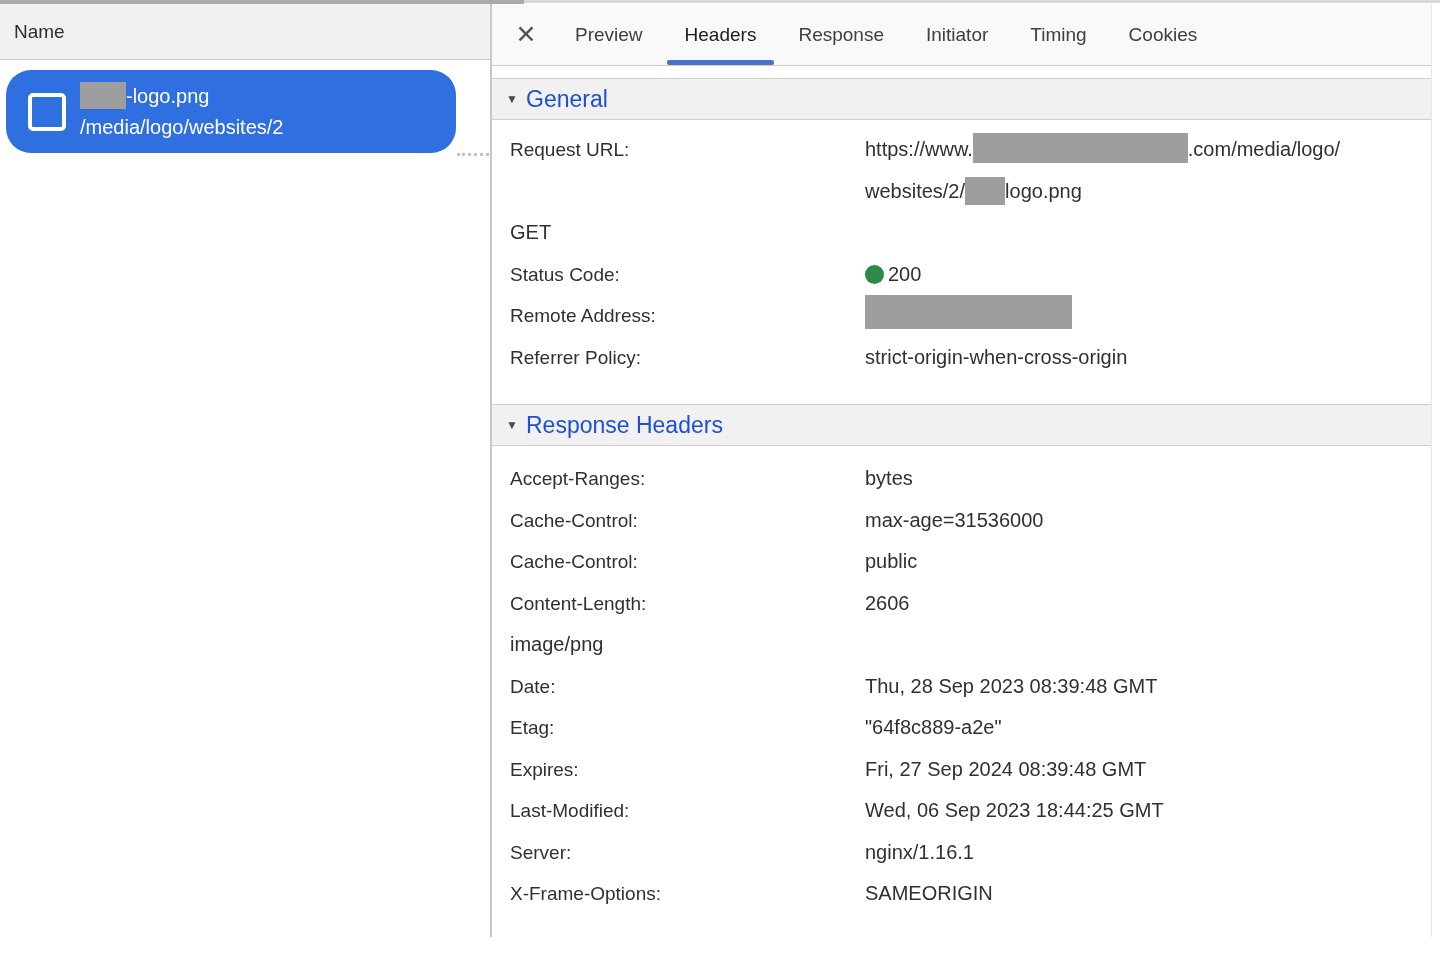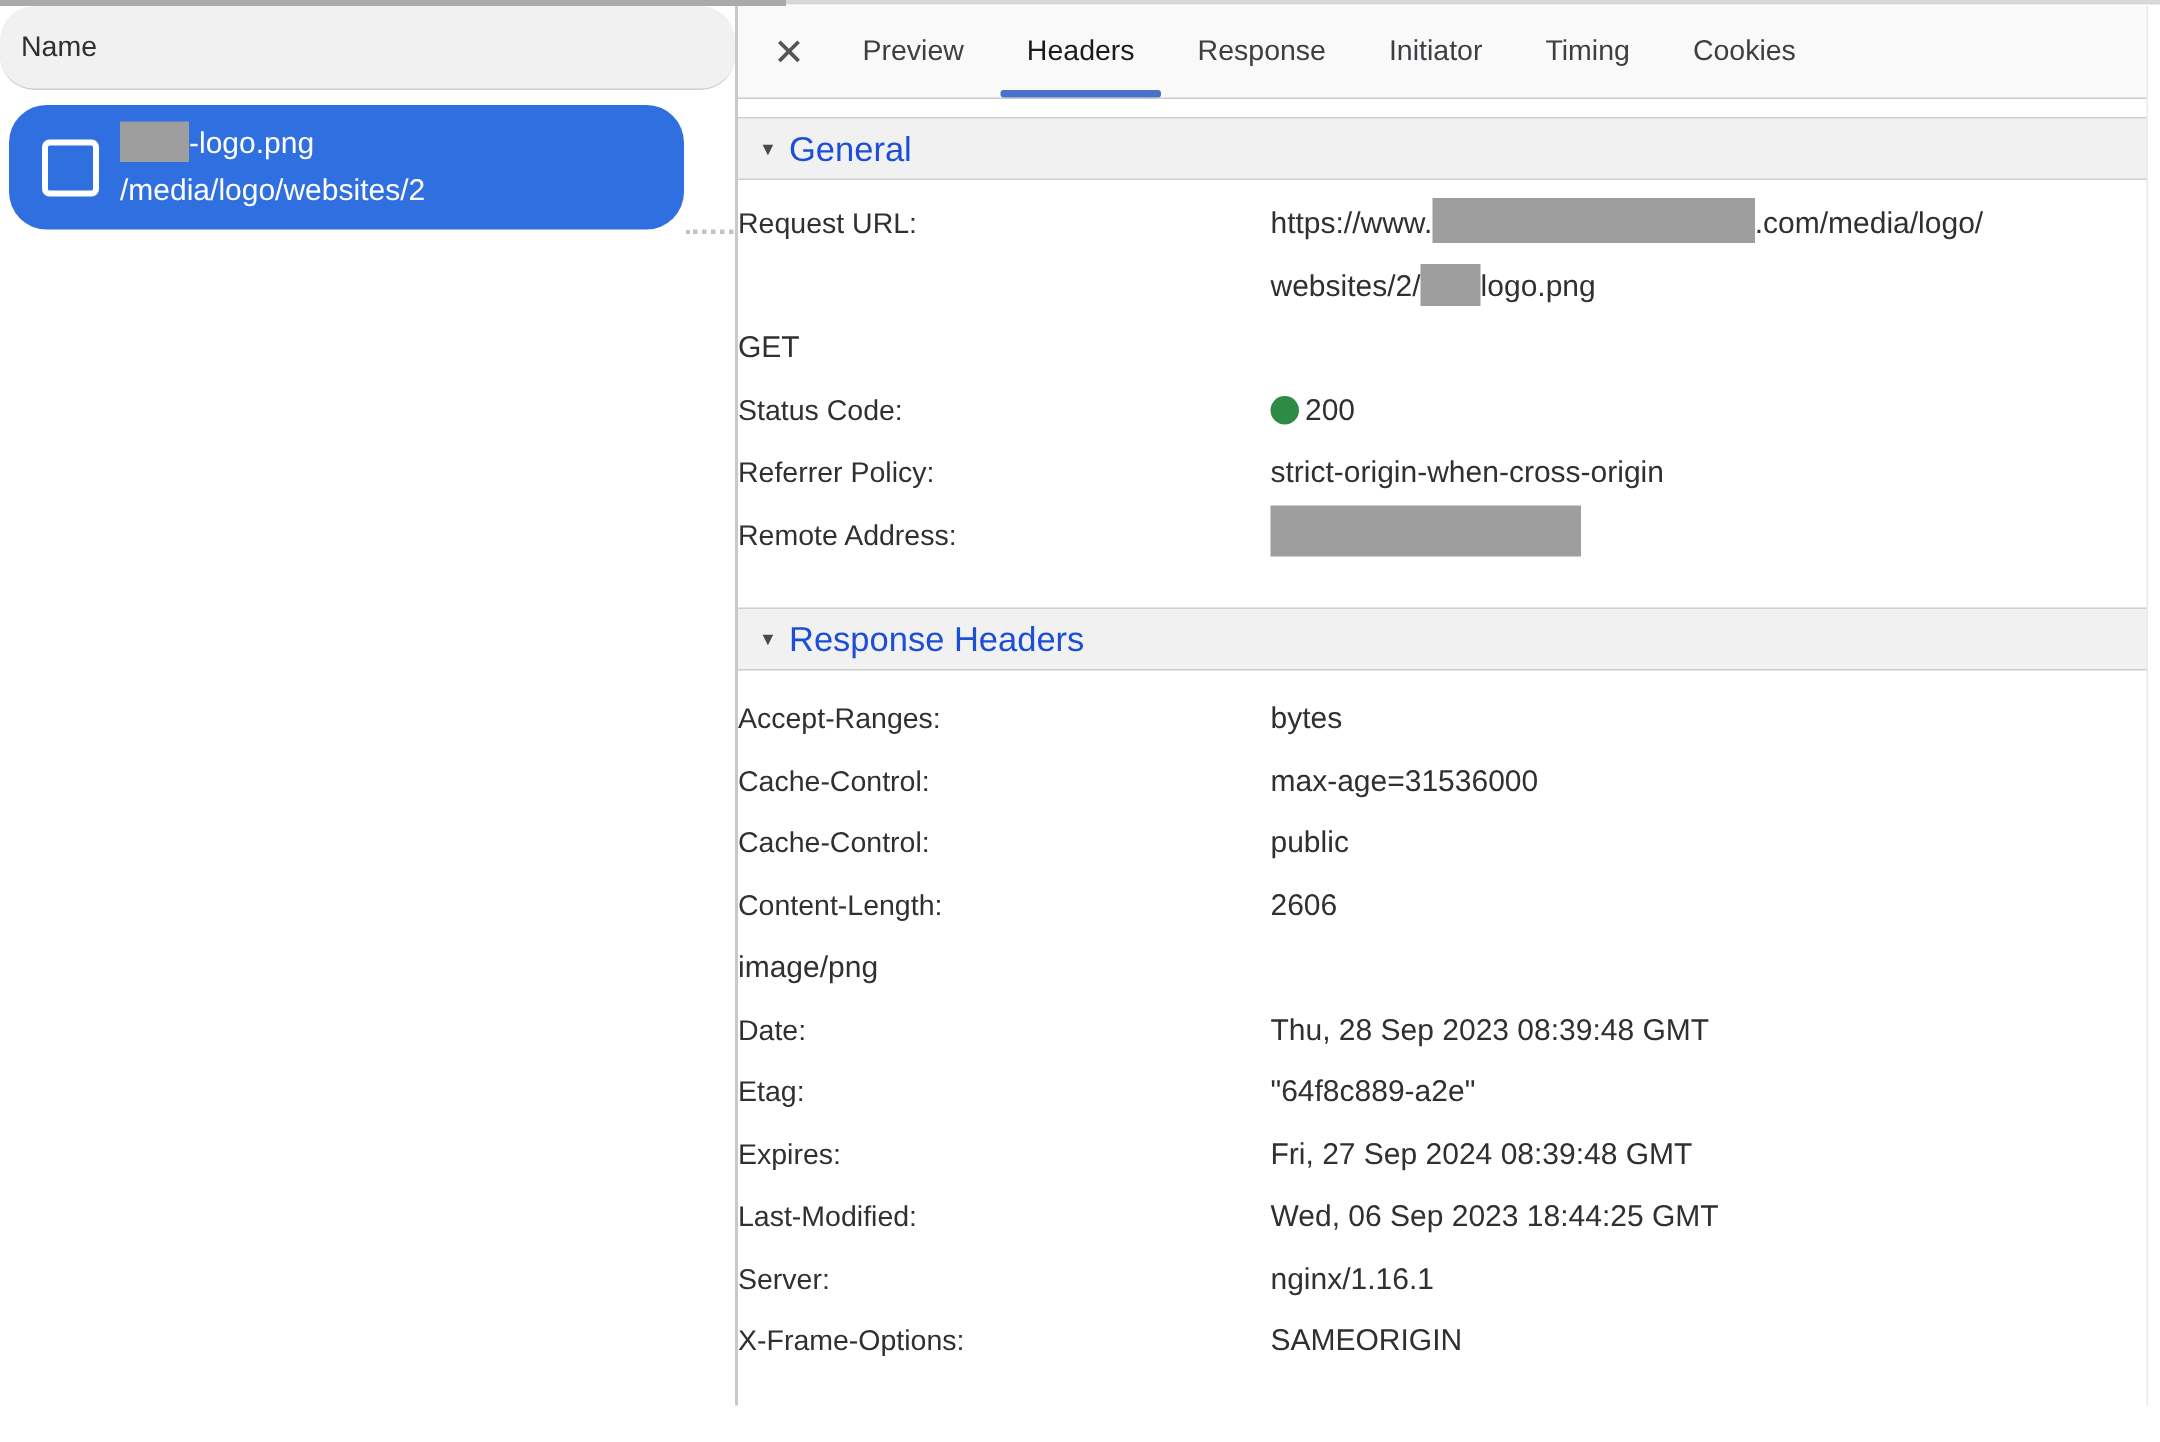--- a/index.html
+++ b/index.html
@@ -17,21 +17,21 @@
   .top-border-light { position:absolute; left:524px; top:0; width:916px; height:3px; background:#d8d8d8; }
 
   
   .left-panel {
     position:absolute; left:0; top:4px; width:490px; height:933px;
     background:#fff;
   }
   .name-header {
     height:56px; background:#f1f1f1; border-bottom:1px solid #cfcfcf;
     display:flex; align-items:center; padding-left:14px;
-    font-size:19px; color:#2f2f2f;border-radius:23px;
+    font-size:19px; color:#2f2f2f;
   }
   .request-row {
     margin:10px 0 0 6px; width:450px; height:83px;
     background:var(--selection, #2f6fe0);
     color:#fff; display:flex; align-items:center;border-radius:25px;
   }
   .file-icon {
     width:38px; height:38px; margin-left:22px; flex:0 0 auto;
     border:4px solid #ffffff; border-radius:5px; background:transparent;
   }
@@ -72,21 +72,21 @@
   .section-band {
     height:42px; background:#f1f1f1;
     border-top:1px solid #cfcfcf; border-bottom:1px solid #cfcfcf;
     display:flex; align-items:center; padding-left:14px; cursor:pointer;
   }
   .tri { font-size:12px; color:#4a4a4a; width:20px; }
   .section-title { font-size:23px; color:#1d4ed8; }
 
   .rows { padding:9px 0 26px 0; }
   .rows.rh { padding:12px 0 22px 0; }
-  .hrow { display:flex; }
+  .hrow { display:flex; padding-left:18px; }
   .hlabel { flex:0 0 355px; font-size:19px; line-height:41.5px; color:#303030; }
   .hvalue { flex:1; font-size:20px; color:#303030; padding-right:20px; }
   .vline  { line-height:41.5px; }
   .vline .redact { vertical-align:-7px; }
   .dot {
     display:inline-block; width:19px; height:19px; border-radius:50%;
     background:var(--green, #2e8b46); vertical-align:-3px; margin-right:4px;
   }
 
   
@@ -147,29 +147,29 @@
                 <div class="vline"><span>GET</span></div>
               </div>
             </div>
             <div class="hrow">
               <div class="hlabel">Status Code:</div>
               <div class="hvalue">
                 <div class="vline"><span class="dot"></span><span>200</span></div>
               </div>
             </div>
             <div class="hrow">
+              <div class="hlabel">Remote Address:</div>
+              <div class="hvalue">
+                <div class="vline"><span class="redact" style="width: 207px; height: 34px;"></span></div>
+              </div>
+            </div>
+            <div class="hrow">
               <div class="hlabel">Referrer Policy:</div>
               <div class="hvalue">
                 <div class="vline"><span>strict-origin-when-cross-origin</span></div>
-              </div>
-            </div>
-            <div class="hrow">
-              <div class="hlabel">Remote Address:</div>
-              <div class="hvalue">
-                <div class="vline"><span class="redact" style="width: 207px; height: 34px;"></span></div>
               </div>
             </div>
           </div>
         </section>
         <section>
           <div class="section-band">
             <span class="tri">▼</span>
             <span class="section-title">Response Headers</span>
           </div>
           <div class="rows rh">

